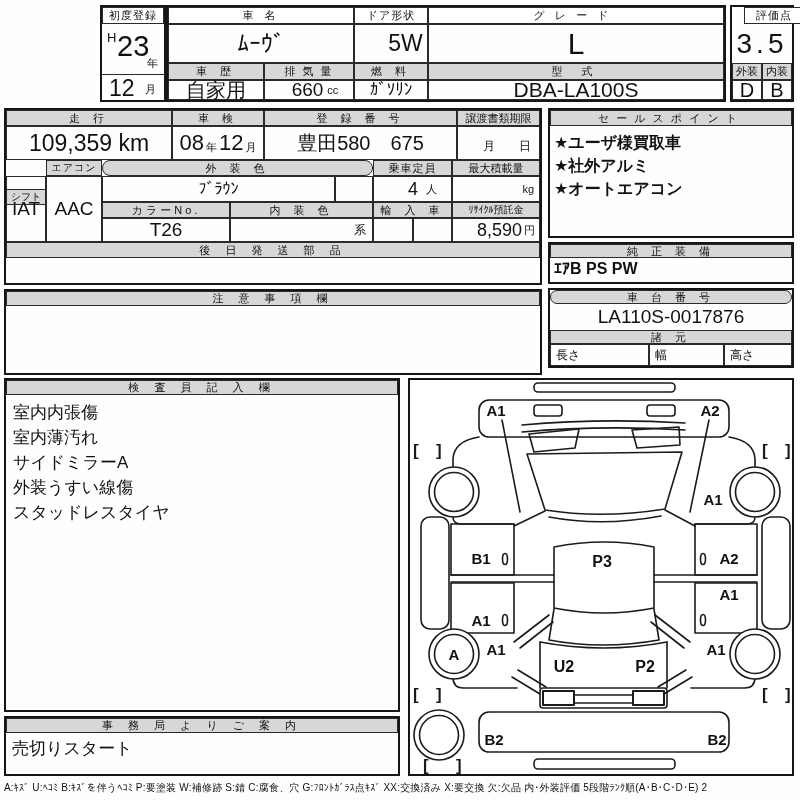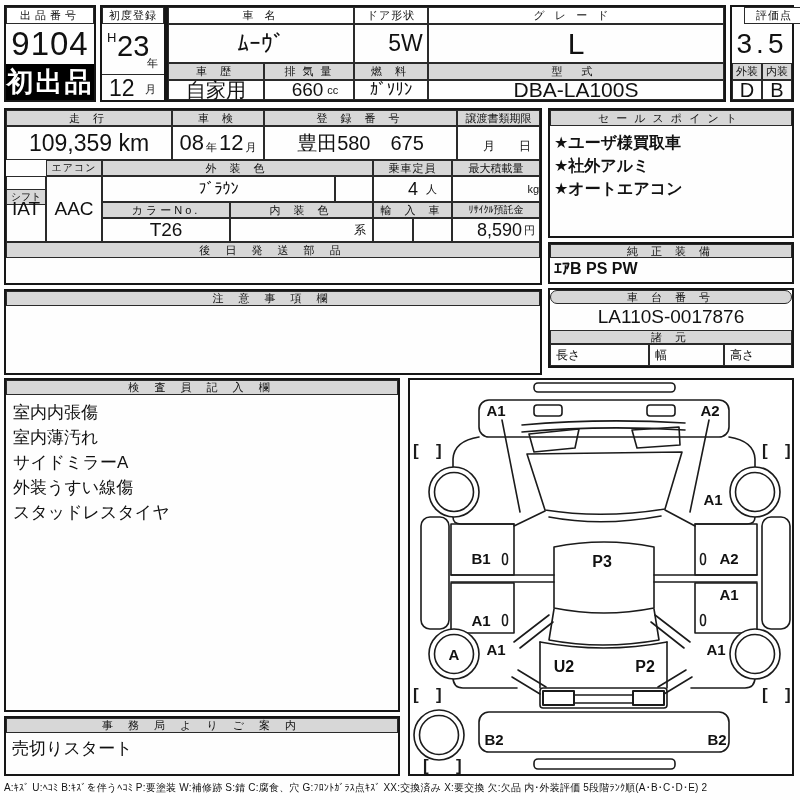--- a/index.html
+++ b/index.html
@@ -19,25 +19,20 @@
   .items{font-size:16px;font-weight:bold;line-height:23px;padding:5px 4px;}
   .plainitems{font-size:17px;line-height:25px;padding:5px 7px;font-weight:500;}
   .legend{font-size:10px;white-space:nowrap;overflow:hidden;letter-spacing:0.2px;}
   svg text{font-family:"Liberation Sans","DejaVu Sans",sans-serif;font-weight:bold;}
 </style>
 </head>
 <body>
 
 <div id="sheet">
 
-  <div class="abs b2" style="left:4px;top:5px;width:92px;height:97px;">
-    <div class="abs wlab" style="left:0;top:0;width:88px;height:17px;">出品番号</div>
-    <div class="abs vtxt" style="left:0;top:17px;width:88px;height:40px;font-size:33px;letter-spacing:1px;">9104</div>
-    <div class="abs blackbox" style="left:0;top:57px;width:88px;height:36px;">初出品</div>
-  </div>
 
   <div class="abs b2" style="left:100px;top:5px;width:66px;height:97px;">
     <div class="abs wlab" style="left:0;top:0;width:62px;height:17px;letter-spacing:1px;">初度登録</div>
     <div class="abs" style="left:0;top:17px;width:62px;height:51px;border-bottom:1px solid #2a2a2a;">
       <span class="abs" style="left:5px;top:6px;font-size:13px;">H</span>
       <span class="abs" style="left:15px;top:6px;font-size:29px;">23</span>
       <span class="abs" style="right:6px;bottom:3px;font-size:11px;">年</span>
     </div>
     <div class="abs" style="left:0;top:68px;width:62px;height:25px;">
       <span class="abs" style="left:7px;top:0px;font-size:23px;">12</span>
@@ -84,33 +79,33 @@
       <span style="font-size:22px;">08</span>
       <span style="font-size:11px;margin:8px 2px 0 2px;">年</span>
       <span style="font-size:22px;">12</span>
       <span style="font-size:11px;margin:8px 0 0 2px;">月</span>
     </div>
     <div class="abs cell" style="left:258px;top:16px;width:193px;height:34px;font-size:20px;">豊田580　675</div>
     <div class="abs cell" style="left:451px;top:16px;width:83px;height:34px;font-size:12px;align-items:flex-end;justify-content:flex-end;padding:0 8px 4px 0;">月　　日</div>
 
     <div class="abs bar" style="left:0;top:50px;width:40px;height:16px;letter-spacing:0;font-size:10px;margin-top:29px;">シフト</div>
     <div class="abs bar" style="left:40px;top:50px;width:56px;height:16px;letter-spacing:1px;font-size:10px;">エアコン</div>
-    <div class="abs bar" style="left:96px;top:50px;width:271px;height:16px;">外 装 色</div>
+    <div class="abs bar" style="left:96px;top:50px;width:271px;height:16px;border-radius:8px;">外 装 色</div>
     <div class="abs bar" style="left:367px;top:50px;width:79px;height:16px;letter-spacing:1px;">乗車定員</div>
     <div class="abs bar" style="left:446px;top:50px;width:88px;height:16px;letter-spacing:0;">最大積載量</div>
 
     <div class="abs cell" style="left:0;top:66px;width:40px;height:66px;font-size:19px;">IAT</div>
     <div class="abs cell" style="left:40px;top:66px;width:56px;height:66px;font-size:19px;">AAC</div>
     <div class="abs cell" style="left:96px;top:66px;width:233px;height:26px;font-size:16px;">ﾌﾞﾗｳﾝ</div>
     <div class="abs cell" style="left:329px;top:66px;width:38px;height:26px;"></div>
     <div class="abs cell" style="left:367px;top:66px;width:79px;height:26px;justify-content:flex-end;padding-right:14px;">
       <span style="font-size:18px;">4</span>
       <span style="font-size:11px;margin-left:8px;">人</span>
     </div>
-    <div class="abs cell" style="left:446px;top:66px;width:88px;height:26px;font-size:11px;justify-content:flex-end;">kg</div>
+    <div class="abs cell" style="left:446px;top:66px;width:88px;height:26px;font-size:11px;justify-content:flex-end;padding-right:5px;">kg</div>
 
     <div class="abs bar" style="left:96px;top:92px;width:128px;height:16px;letter-spacing:3px;">カラーNo.</div>
     <div class="abs bar" style="left:224px;top:92px;width:143px;height:16px;">内 装 色</div>
     <div class="abs bar" style="left:367px;top:92px;width:79px;height:16px;">輸 入 車</div>
     <div class="abs bar" style="left:446px;top:92px;width:88px;height:16px;letter-spacing:0;font-size:10px;">ﾘｻｲｸﾙ預託金</div>
 
     <div class="abs cell" style="left:96px;top:108px;width:128px;height:24px;font-size:19px;">T26</div>
     <div class="abs cell" style="left:224px;top:108px;width:143px;height:24px;font-size:12px;justify-content:flex-end;padding-right:6px;">系</div>
     <div class="abs cell" style="left:367px;top:108px;width:40px;height:24px;"></div>
     <div class="abs cell" style="left:407px;top:108px;width:39px;height:24px;"></div>

